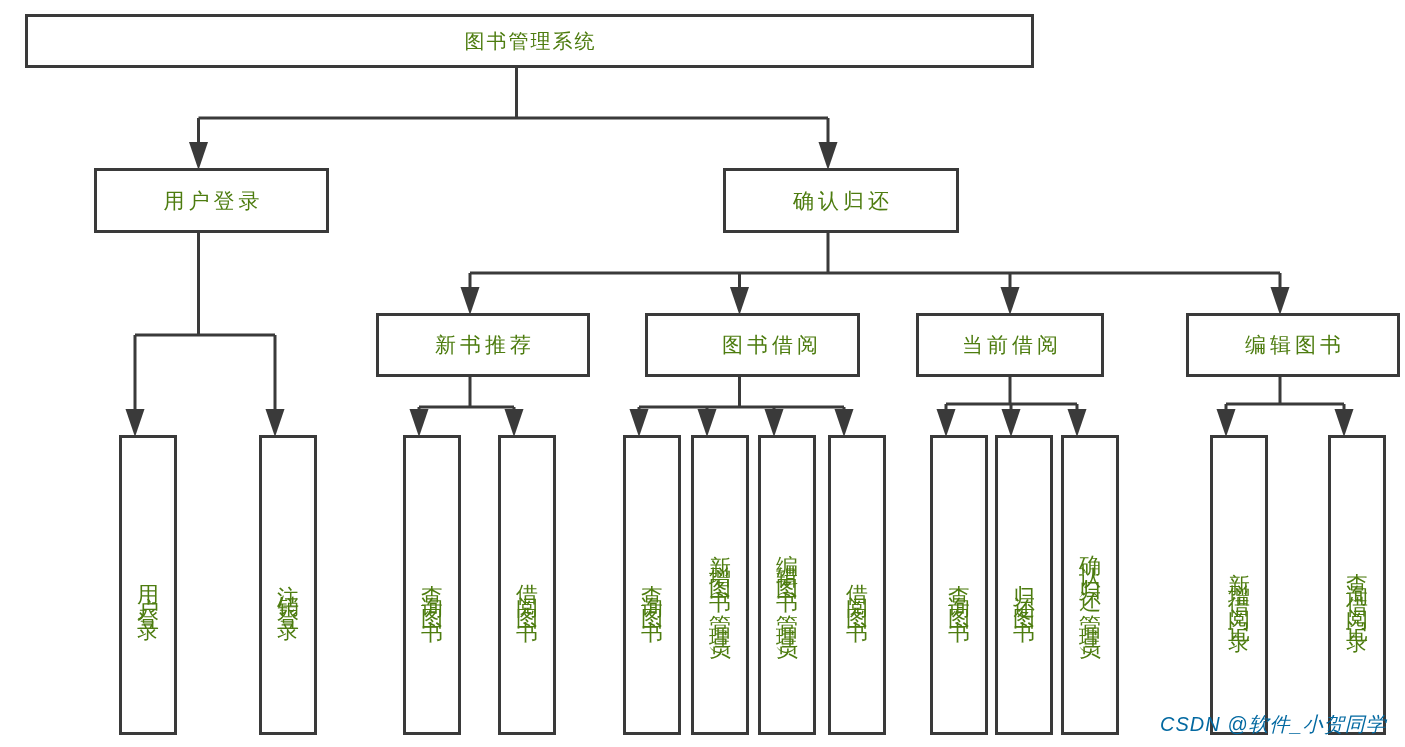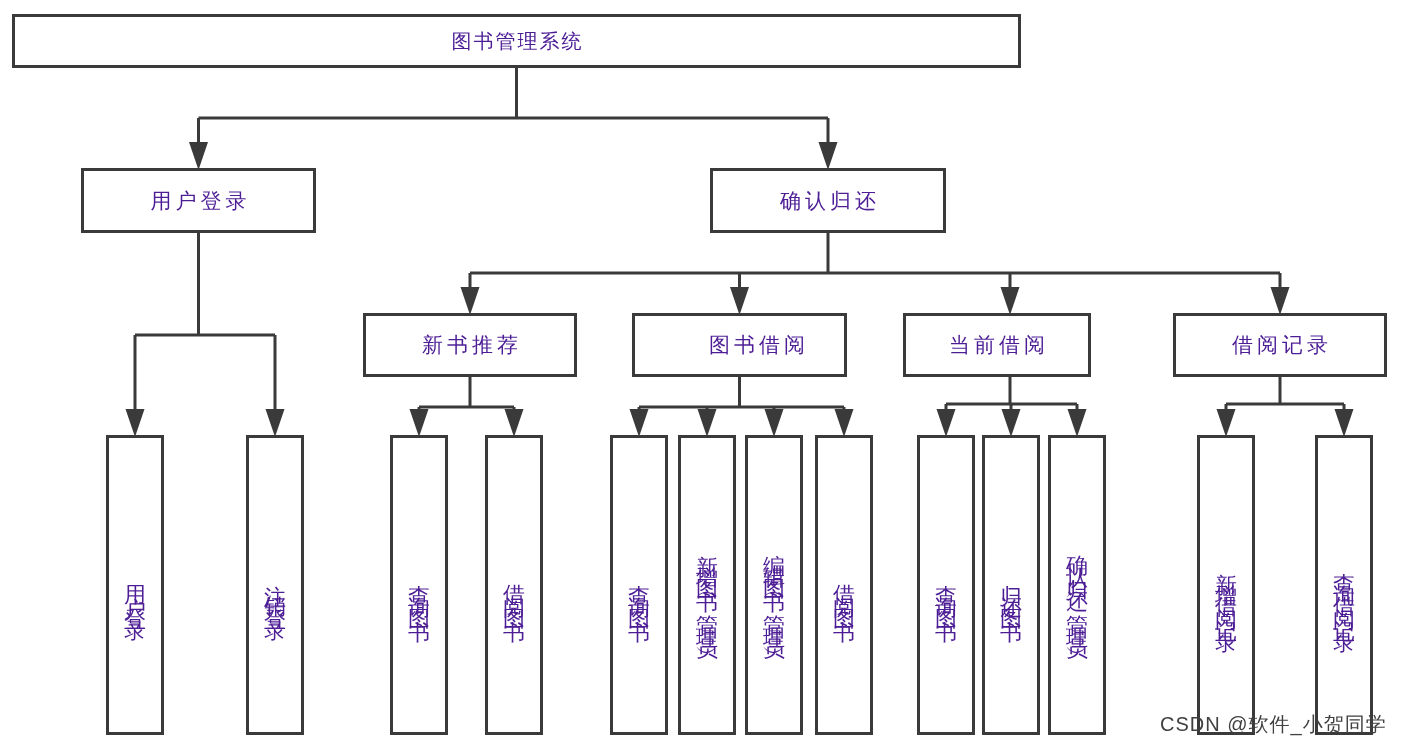--- a/index.html
+++ b/index.html
@@ -15,44 +15,46 @@
   .edges path { stroke: #3a3a3a; stroke-width: 3; fill: none; }
   .edges polygon { fill: #3a3a3a; stroke: none; }
   .box {
     position: absolute;
     box-sizing: border-box;
     border: 3px solid #3a3a3a;
     background: #ffffff;
     display: flex;
     align-items: center;
     justify-content: center;
-    color: #4c1d95;
+    color: #4d7c0f;
     z-index: 2;
+    margin-left: 13px;
   }
   .hbox { font-size: 21px; letter-spacing: 4px; }
   .hbox .lbl { margin-inline-end: -4px; white-space: nowrap; }
   .rootbox { font-size: 20px; letter-spacing: 2px; }
   .rootbox .lbl { margin-inline-end: -2px; }
   .vbox {
     writing-mode: vertical-rl;
     text-orientation: mixed;
     font-size: 22px;
     letter-spacing: 12px;
     line-height: 1;
   }
   .vbox .lbl { margin-inline-end: -12px; }
   .watermark {
     position: absolute;
     left: 1160px;
     top: 711px;
     font-size: 20px;
     letter-spacing: 1px;
-    color: #404040;
+    color: #0369a1;
     z-index: 5;
     white-space: nowrap;
+    font-style: italic;
   }
 </style>
 </head>
 <body>
 
 <div class="stage">
 
   <svg class="edges" width="1405" height="747" viewBox="0 0 1405 747">
     <g>
       <path d="M516.5 68 V118 M198.5 118 H828 M198.5 118 V144 M828 118 V144"></path>
@@ -110,21 +112,21 @@
   <div class="box hbox" style="left:363px; top:313px; width:214px; height:64px;">
     <span class="lbl">新书推荐</span>
   </div>
   <div class="box hbox" style="left:632px; top:313px; width:215px; height:64px;padding-left:35px;">
     <span class="lbl">图书借阅</span>
   </div>
   <div class="box hbox" style="left:903px; top:313px; width:188px; height:64px;">
     <span class="lbl">当前借阅</span>
   </div>
   <div class="box hbox" style="left:1173px; top:313px; width:214px; height:64px;">
-    <span class="lbl">借阅记录</span>
+    <span class="lbl">编辑图书</span>
   </div>
 
   <div class="box vbox" style="left:106px; top:435px; width:58px; height:300px;">
     <span class="lbl">用户登录</span>
   </div>
   <div class="box vbox" style="left:246px; top:435px; width:58px; height:300px;">
     <span class="lbl">注销登录</span>
   </div>
 
   <div class="box vbox" style="left:390px; top:435px; width:58px; height:300px;">

